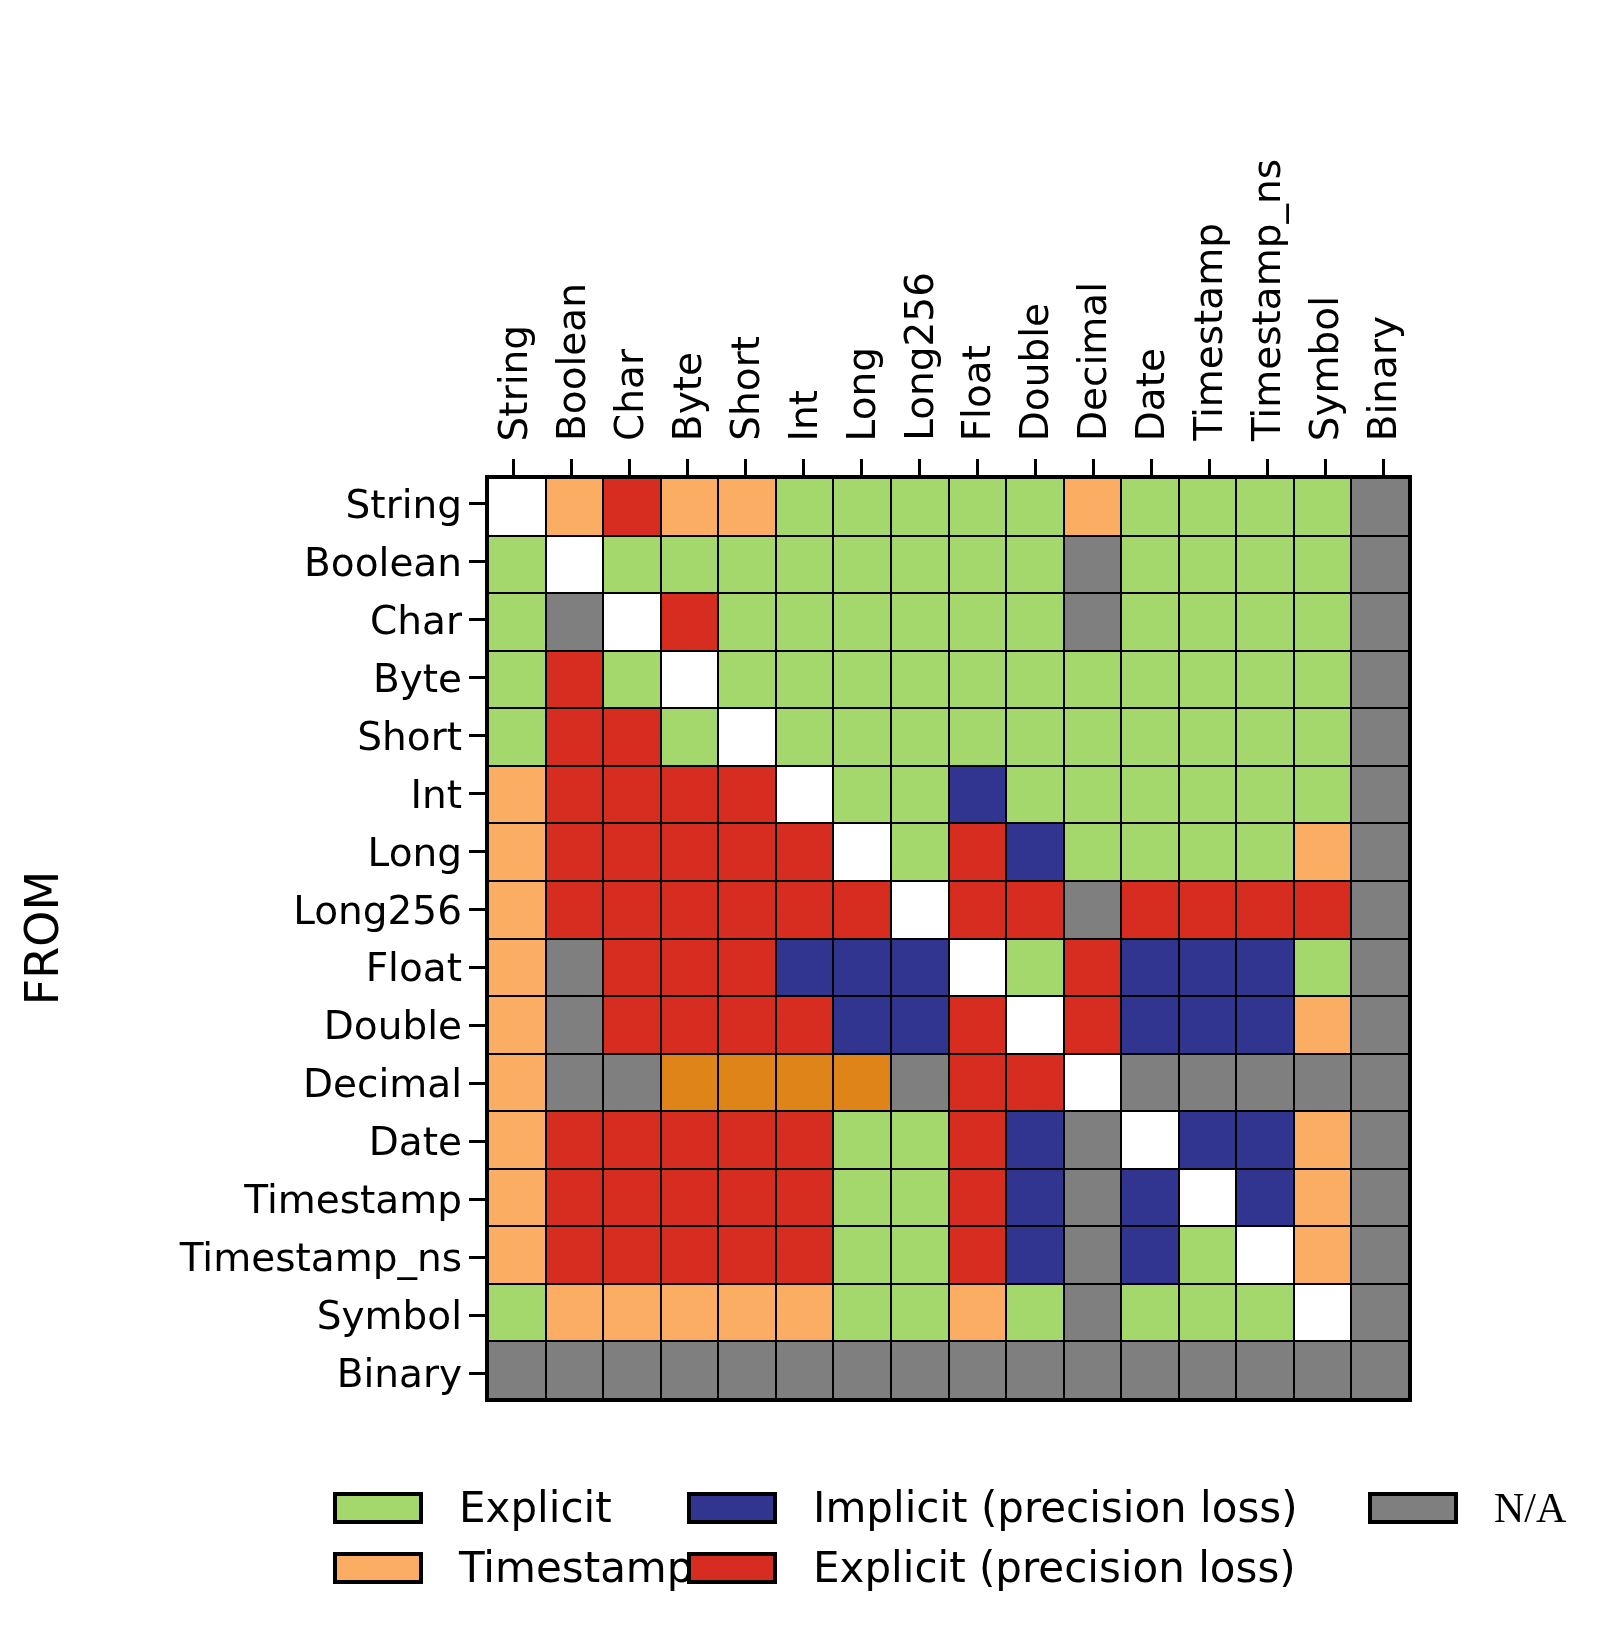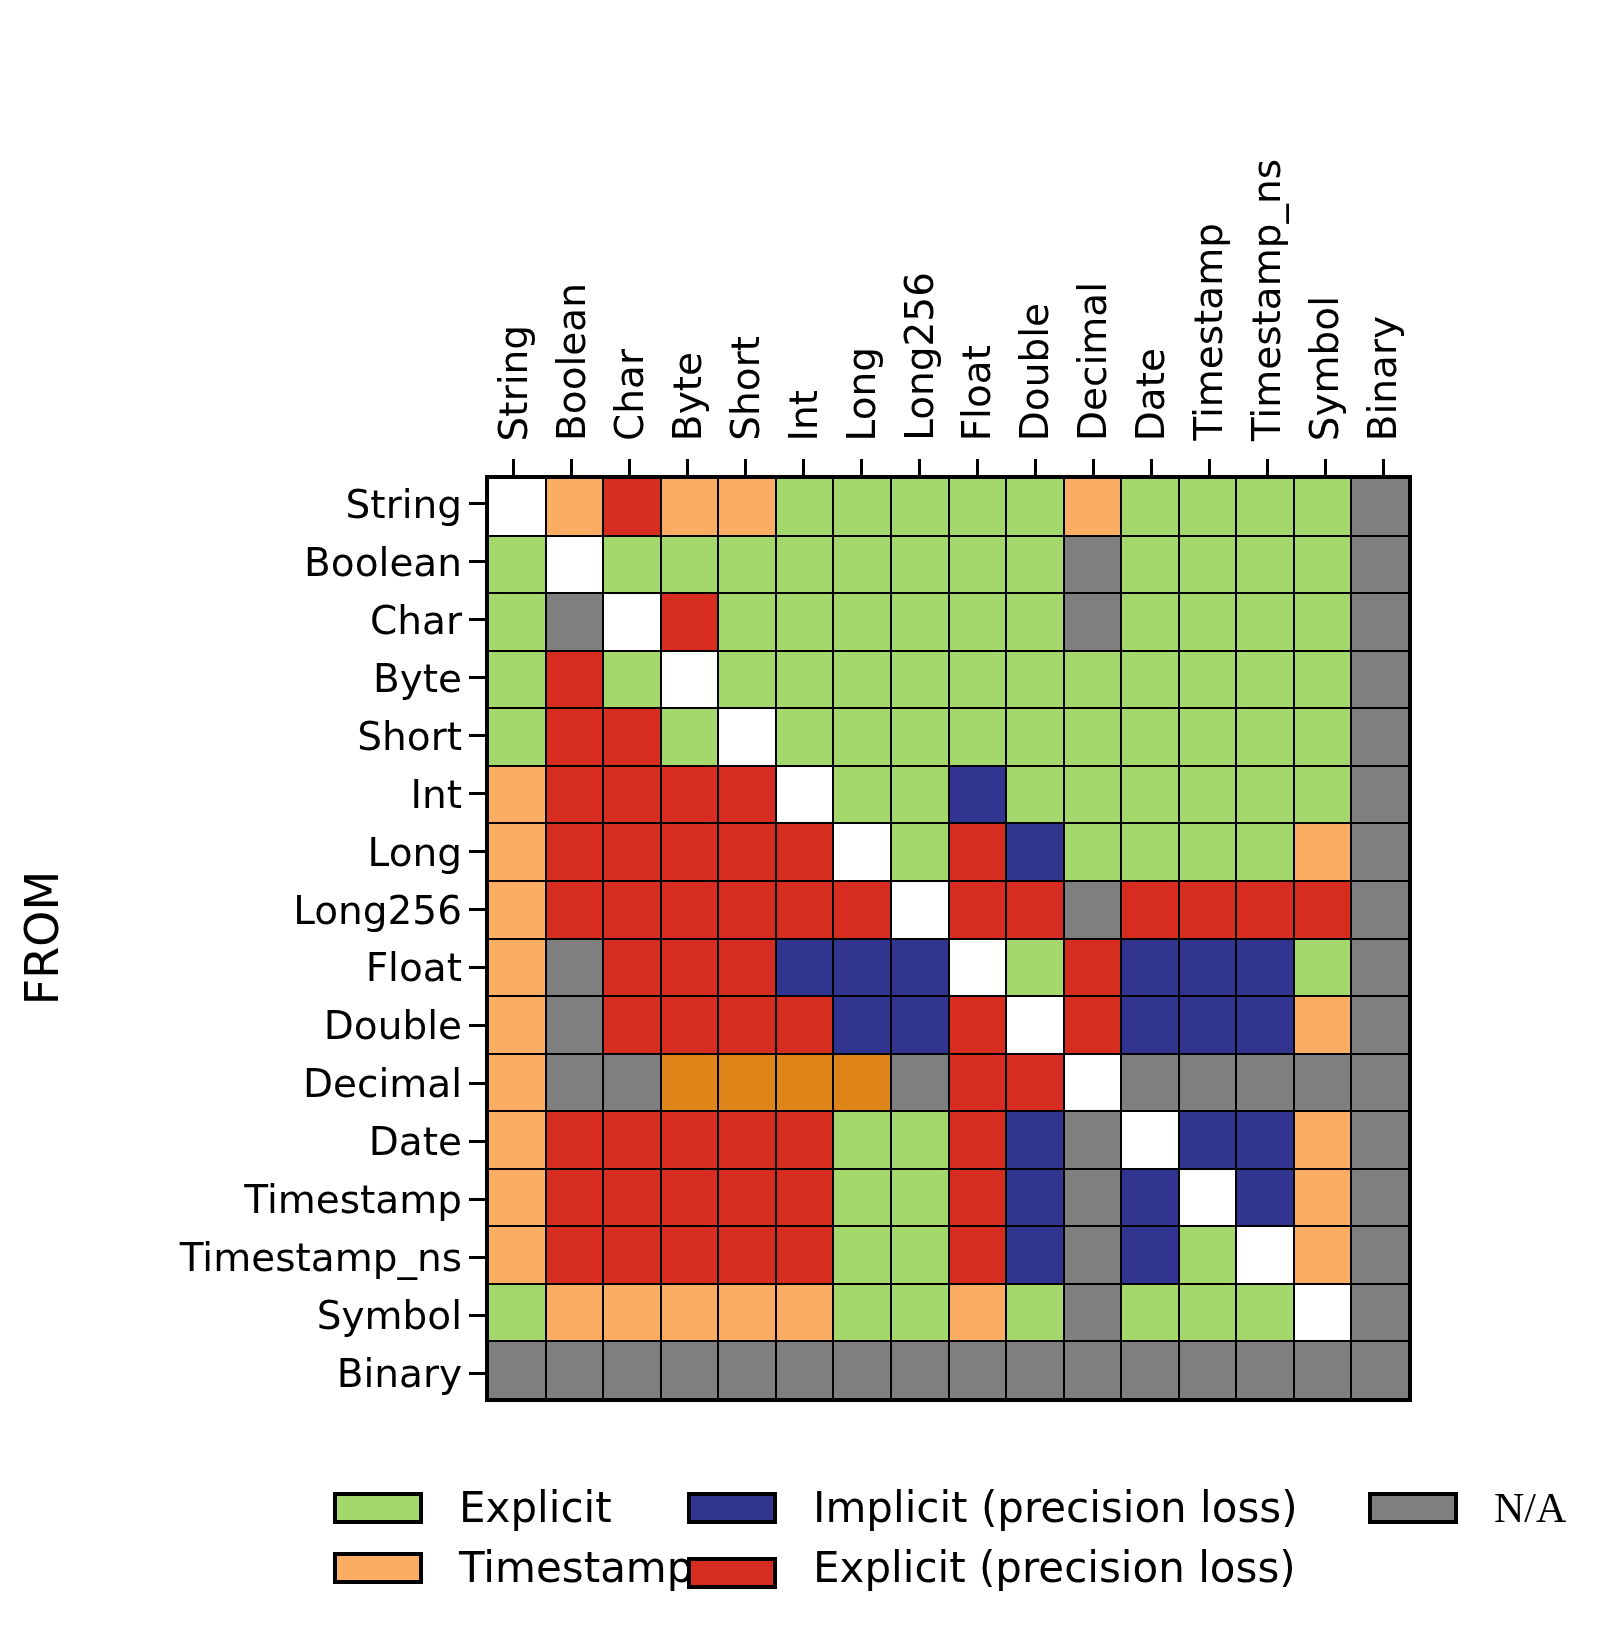--- a/index.html
+++ b/index.html
@@ -422,21 +422,21 @@
         <span class="legend-label">Explicit</span>
       </div>
       <div class="legend-item" style="left: 333px; top: 1547px;">
         <span class="legend-swatch" style="background: rgb(251, 174, 99);"></span>
         <span class="legend-label">Timestamp</span>
       </div>
       <div class="legend-item" style="left: 687px; top: 1487px;">
         <span class="legend-swatch" style="background: rgb(49, 53, 143);"></span>
         <span class="legend-label">Implicit (precision loss)</span>
       </div>
-      <div class="legend-item" style="left: 687px; top: 1547px; align-items: flex-end;">
+      <div class="legend-item" style="left: 687px; top: 1547px;">
         <span class="legend-swatch" style="background: rgb(214, 45, 32);"></span>
         <span class="legend-label">Explicit (precision loss)</span>
       </div>
       <div class="legend-item" style="left: 1368px; top: 1487px; font-family: Liberation Serif, serif;">
         <span class="legend-swatch" style="background: rgb(127, 127, 127);"></span>
         <span class="legend-label">N/A</span>
       </div>
     </div>
 
 </div>

